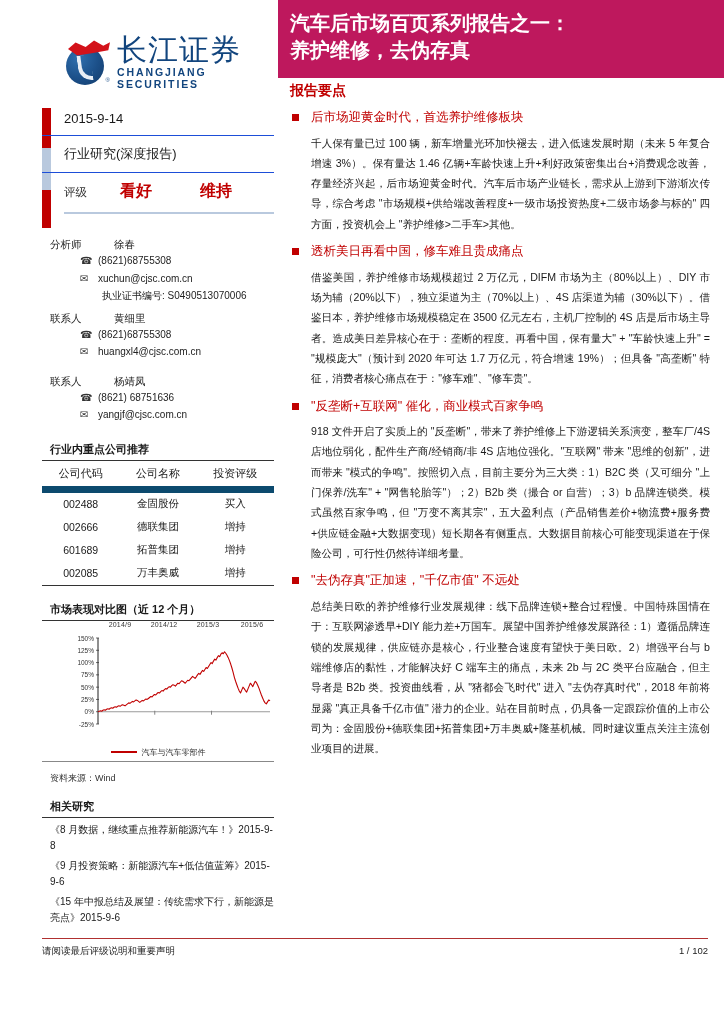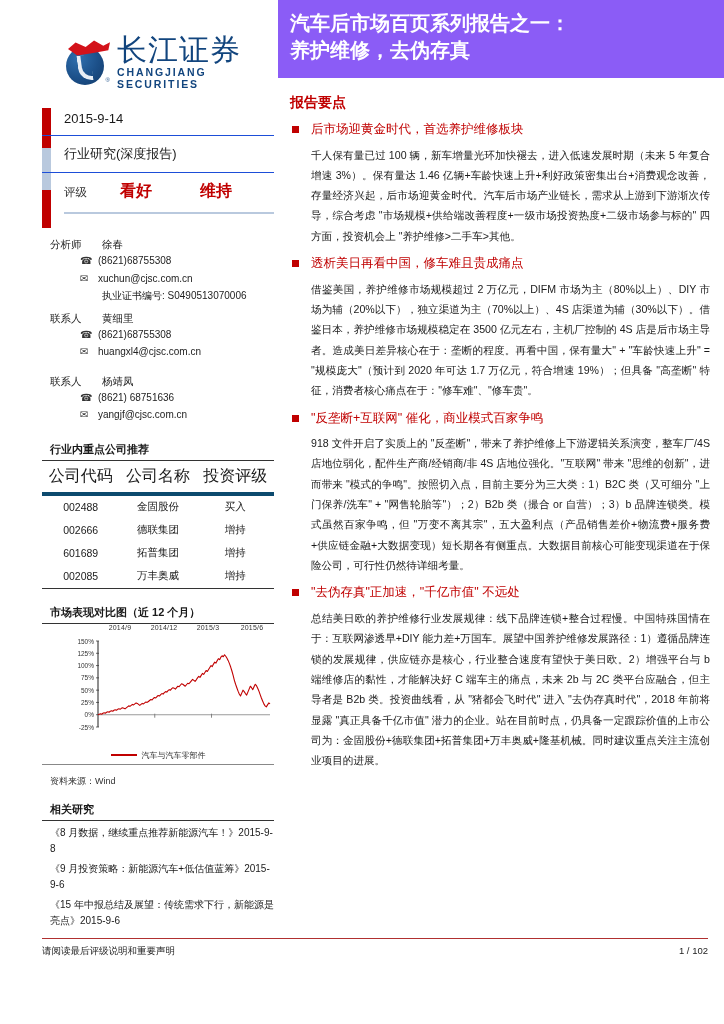--- a/index.html
+++ b/index.html
@@ -53,37 +53,37 @@
   .meta-type { font-size: 13px; color:#1a1a1a; }
   .rating-row { display:flex; align-items:baseline; padding: 8px 0 10px 22px; }
   .rating-label { font-size: 11.5px; color:#333; width: 56px; }
   .rating-v1 { font-size: 16px; font-weight:700; color:#c00000; width: 80px; }
   .rating-v2 { font-size: 16px; font-weight:700; color:#c00000; }
   .thin-rule { height:2px; background:#b9c9de; margin-left:22px; }
 
   
   .analysts { margin-top: 24px; padding-left: 8px; font-size: 10.5px; color:#222; }
   .an-group { margin-bottom: 7px; }
-  .an-head { display:flex; }
+  .an-head { display:flex;gap:12px; }
   .an-role { width: 52px; font-size:10.5px; color:#222; }
   .an-name { font-size:10.5px; color:#222; }
   .an-line { display:flex; padding-left: 30px; line-height: 1.75; }
   .an-ico { width: 18px; font-size: 10px; color:#333; }
   .an-val { font-size: 10px; color:#222; }
   .an-cert { padding-left: 52px; font-size: 10px; color:#222; line-height:1.75;}
 
   
   .sec-title {
     font-size: 11px; font-weight:700; color:#1a1a1a; padding-left:8px;
     padding-bottom: 3px; border-bottom: 1.5px solid #333; margin-top: 14px;
   }
   table.rec { width: 100%; border-collapse: collapse; margin-top:0; }
   table.rec th {
-    font-size: 16px; font-weight: 400; color:#1a1a1a; padding: 5px 0; text-align:center;
-    border-bottom: 4px solid #0c4a6e;
+    font-size: 11px; font-weight: 400; color:#1a1a1a; padding: 5px 0; text-align:center;
+    border-bottom: 7px solid #0c4a6e;
   }
   table.rec td {
     font-size: 10.5px; color:#1a1a1a; padding: 4.5px 0; text-align:center;
   }
   table.rec tr:last-child td { border-bottom: 1.5px solid #333; }
 
   
   .chart-wrap { margin-top: 16px; }
   .chart-box { position:relative; width: 232px; height: 112px; margin-top: 4px; }
   .chart-xlabels { display:flex; padding-left: 56px; font-size: 7px; color:#333; letter-spacing:0.2px;}
@@ -101,25 +101,25 @@
   .rel-item { font-size: 10px; color:#1a1a1a; line-height:1.6; padding-left:8px; margin-top:4px; }
 
   
   .right-col { position:absolute; left: 278px; top: 0; width: 446px; }
   .rr-tag { text-align:right; font-size: 10px; color:#222; padding: 88px 14px 0 0; }
   .ind-band {
     background: linear-gradient(to bottom, #c3d0de 0%, #aebfd2 100%);
     height: 34px; display:flex; align-items:center; padding-left: 12px;
   }
   .ind-band .t { font-size: 15px; color:#15365d; font-weight:400; letter-spacing:0.5px;}
-  .title-band { background:#8b5cf6; padding: 10px 14px 14px 12px; }
+  .title-band { background:#be185d; padding: 10px 14px 14px 12px; }
   .title-l1 { font-size: 20px; font-weight:700; color:#fff; line-height:1.35; }
   .title-l2 { font-size: 20px; font-weight:700; color:#fff; line-height:1.35; text-align:left; }
 
-  .body-area { padding: 16px 14px 0 12px; }
+  .body-area { padding: 4px 14px 0 12px; }
   .pts-title { font-size: 14px; font-weight:700; color:#c00000; margin-bottom: 8px; }
   .point { margin-bottom: 2px; }
   .pt-head { display:flex; align-items:flex-start; margin: 9px 0 6px 0;}
   .pt-bullet { width: 7px; height:7px; background:#c00000; margin: 5px 12px 0 2px; flex:none;}
   .pt-htext { font-size: 12.5px; font-weight:400; color:#c00000; line-height:1.4;}
   .pt-body {
     font-size: 10.6px; color:#1a1a1a; line-height: 1.92; text-align: justify;
     padding-left: 21px;
   }
 

